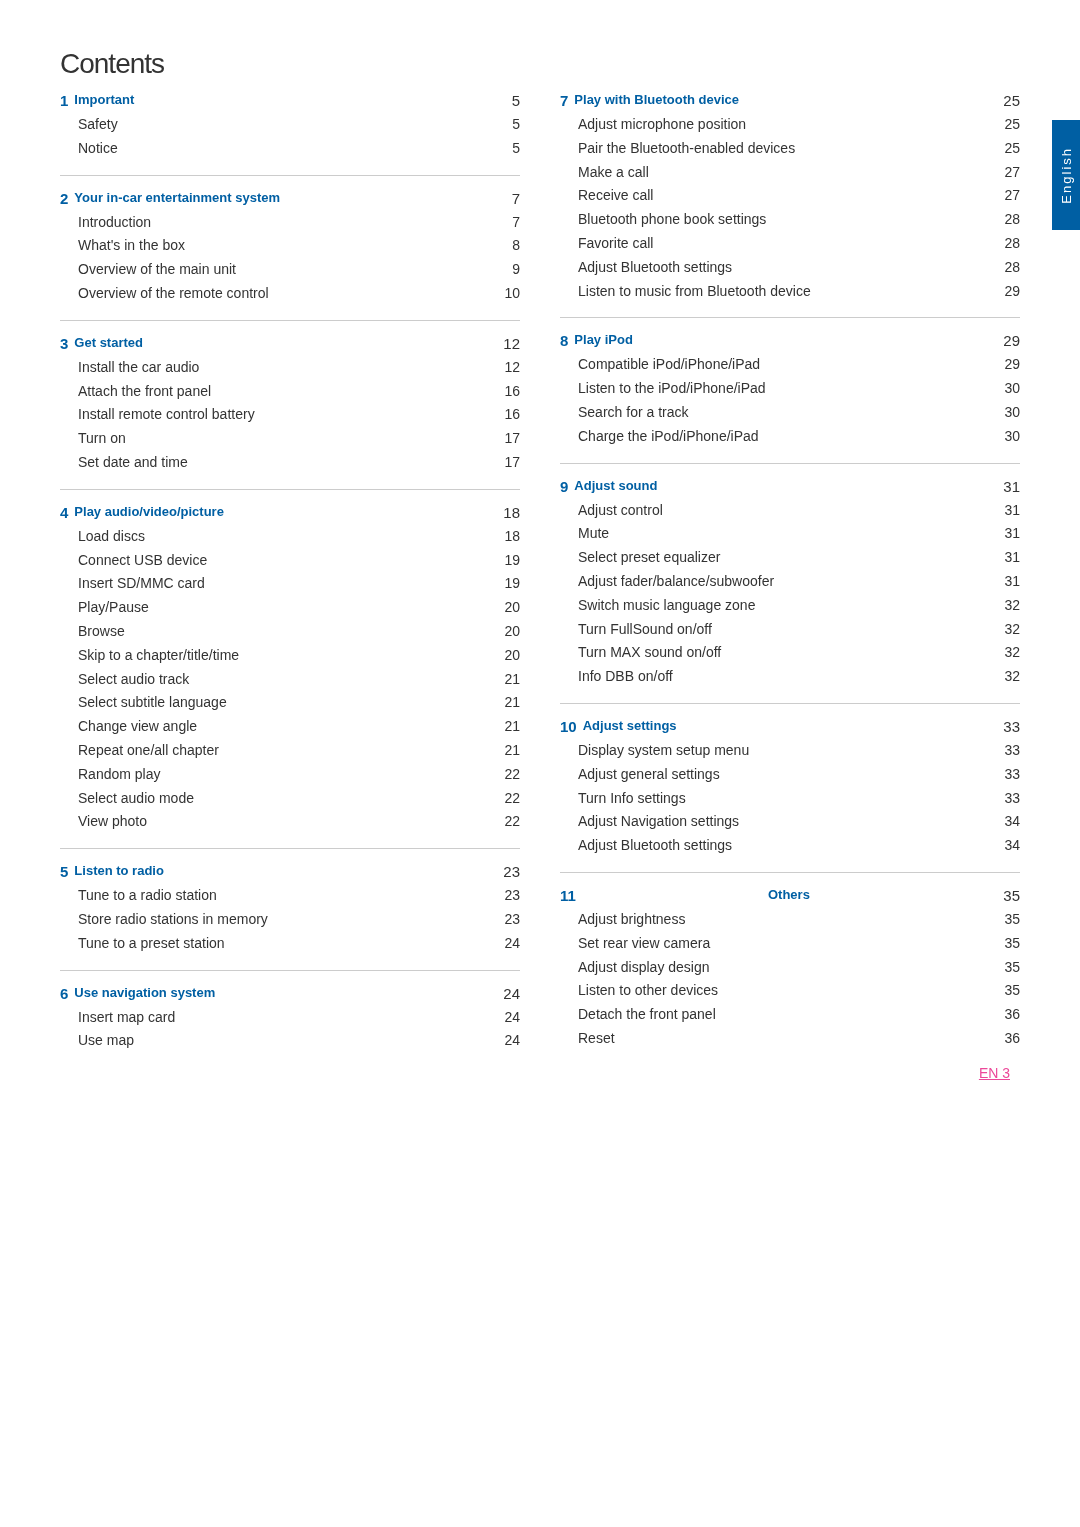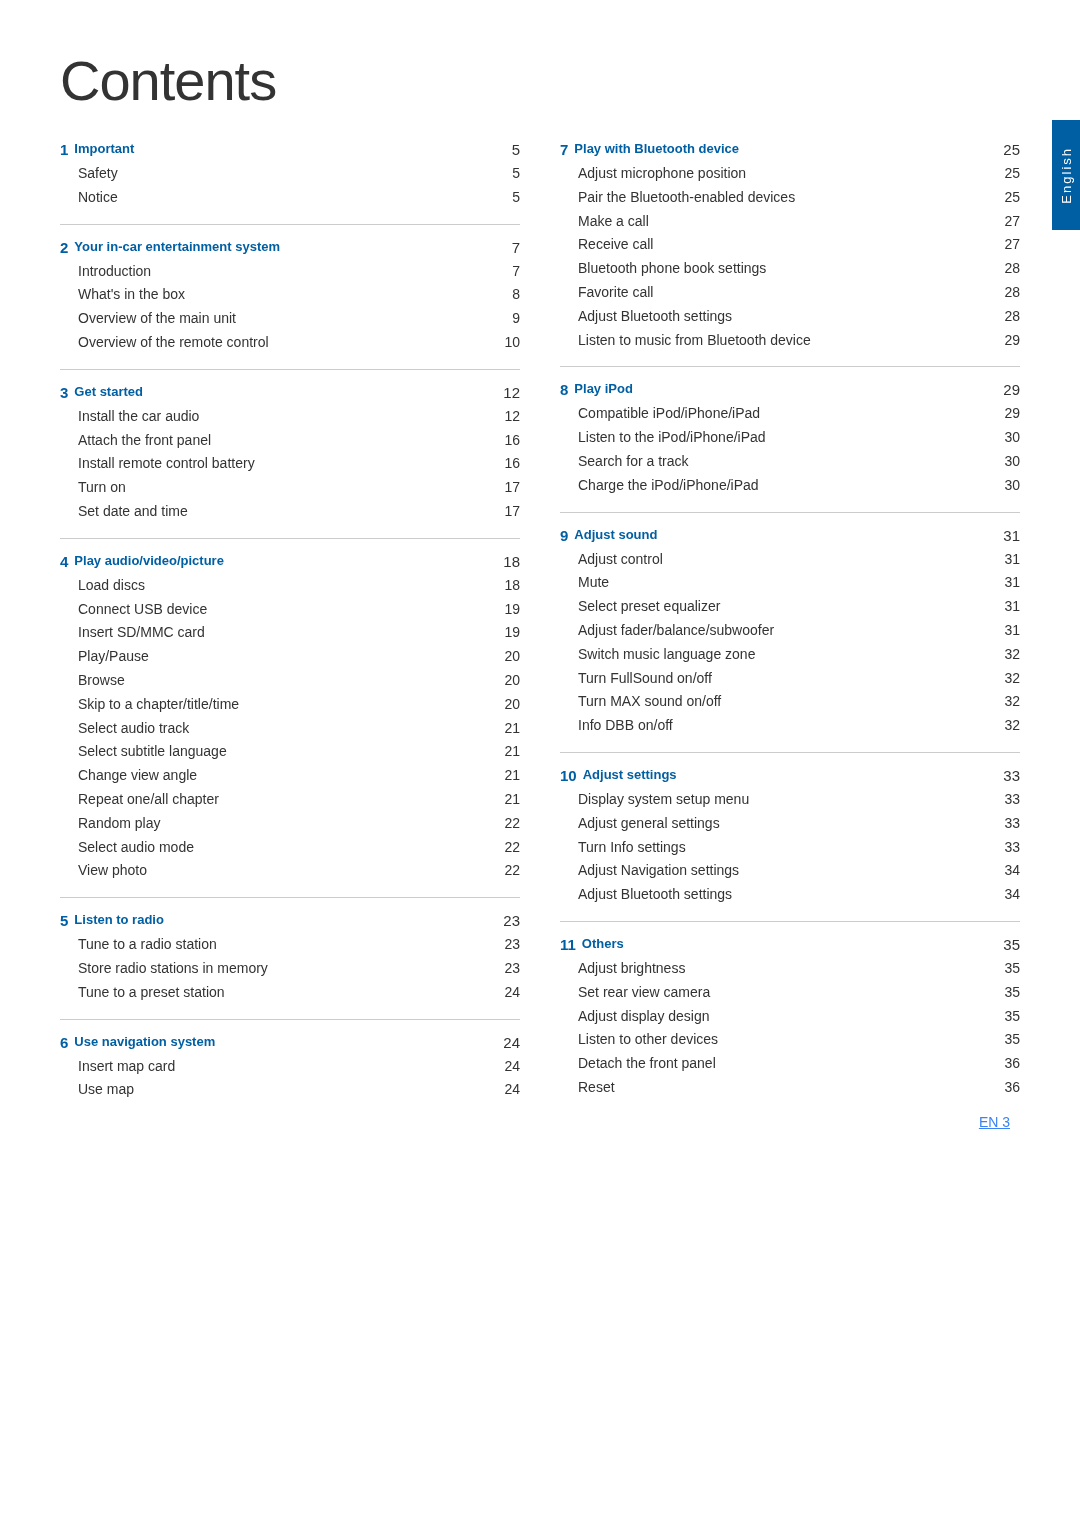--- a/index.html
+++ b/index.html
@@ -38,30 +38,30 @@
       transform: rotate(180deg);
       letter-spacing: 2px;
     }
 
     
     .footer {
       position: absolute;
       bottom: 32px;
       right: 70px;
       font-size: 14px;
-      color: #3b82f6;
+      color: #ec4899;
       text-decoration: underline;
     }
 
     
     .page-title {
-      font-size: 56px;
+      font-size: 28px;
       font-weight: 300;
       color: #333;
-      margin-bottom: 28px;
+      margin-bottom: 12px;
       letter-spacing: -1px;
     }
 
     
     .content-columns {
       display: flex;
       gap: 40px;
     }
 
     .column {
@@ -454,21 +454,21 @@
             <span class="sub-item-page">34</span>
           </div>
           <div class="sub-item">
             <span class="sub-item-text">Adjust Bluetooth settings</span>
             <span class="sub-item-page">34</span>
           </div>
         </div>
         <div class="section">
           <hr class="section-divider">
           <div class="section-header">
-            <div style="display: flex; flex: 1 1 0%;">
+            <div style="display: flex; flex: 1 1 0%; text-align: center;">
               <span class="section-number">11</span>
               <span class="section-title">Others</span>
             </div>
             <span class="section-page">35</span>
           </div>
           <div class="sub-item">
             <span class="sub-item-text">Adjust brightness</span>
             <span class="sub-item-page">35</span>
           </div>
           <div class="sub-item">

